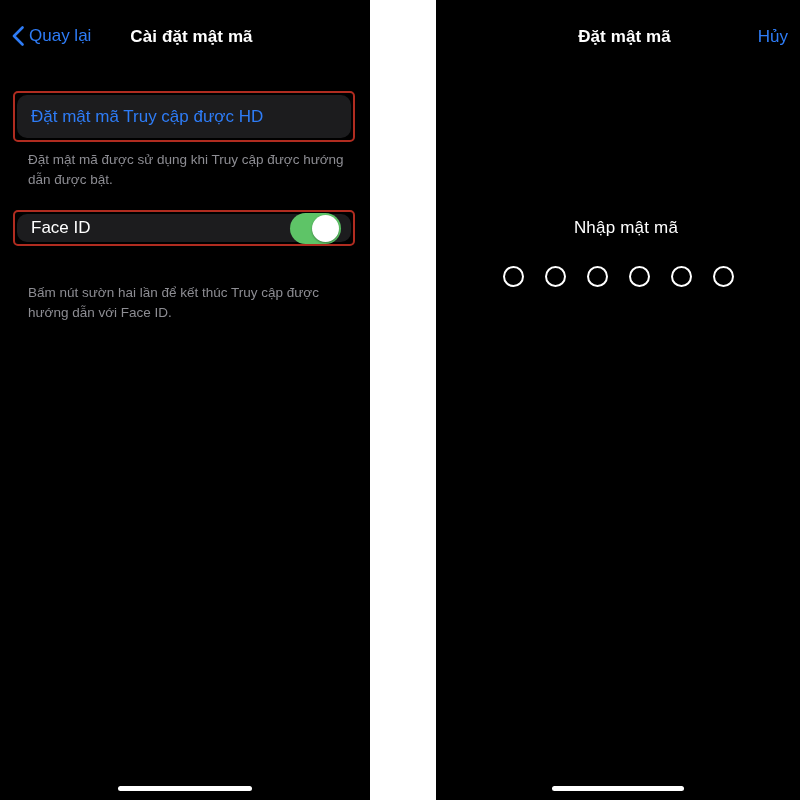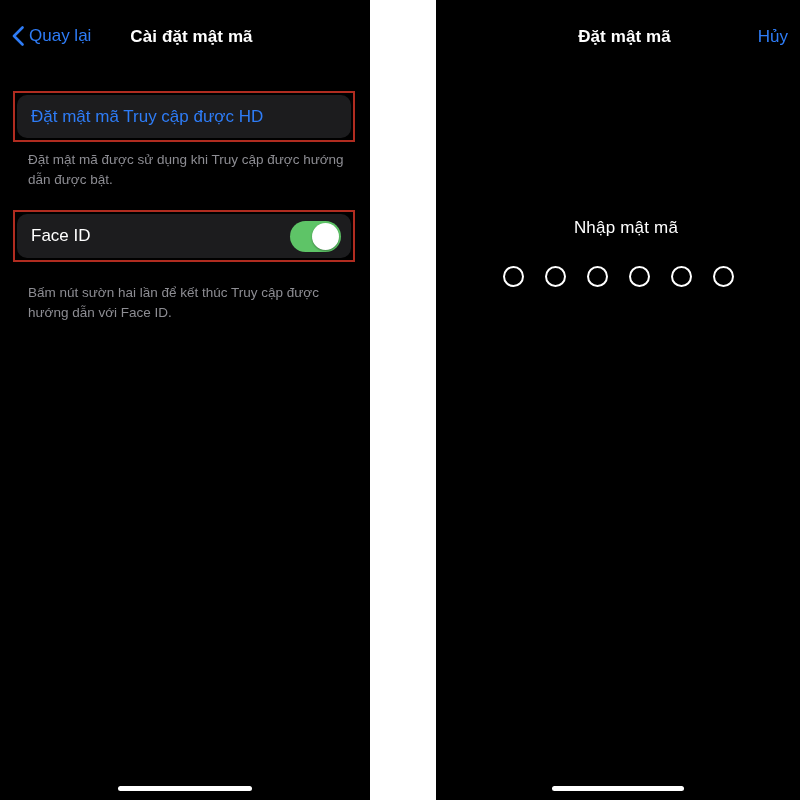--- a/index.html
+++ b/index.html
@@ -23,23 +23,23 @@
   .nav-title{position:absolute;top:27px;left:0;right:0;text-align:center;
     color:#ffffff;font-size:17px;font-weight:700;letter-spacing:.1px;padding-left:13px;}
   .back-button{position:absolute;top:26px;left:12px;display:flex;align-items:center;gap:5px;
     color:var(--accent-blue);font-size:17px;cursor:pointer;background:none;border:none;}
   .back-button svg{display:block;}
   .cancel-button{position:absolute;top:27px;right:12px;color:var(--accent-blue);
     font-size:17px;cursor:pointer;background:none;border:none;font-family:inherit;margin-left:24px;}
 
   
   .annotation-box{position:absolute;left:13px;width:342px;border:2px solid var(--annotation-red);
-    border-radius:0;padding:2px;}
+    border-radius:5px;padding:2px;}
   .annotation-box.box1{top:91px;height:51px;}
-  .annotation-box.box2{top:210px;height:52px;}
+  .annotation-box.box2{top:210px;height:36px;}
   .card{width:100%;height:100%;background:var(--card-bg);border-radius:10px;
     display:flex;align-items:center;}
   .card-button{cursor:pointer;padding-left:14px;color:var(--accent-blue);font-size:17px;
     border:none;text-align:left;width:100%;height:100%;background:var(--card-bg);
     border-radius:10px;display:flex;align-items:center;font-family:inherit;}
   .card-row{justify-content:space-between;padding:0 10px 0 14px;}
   .card-row .row-label{color:#ffffff;font-size:17px;}
 
   
   .toggle{position:relative;width:51px;height:31px;border-radius:16px;background:#39393d;

